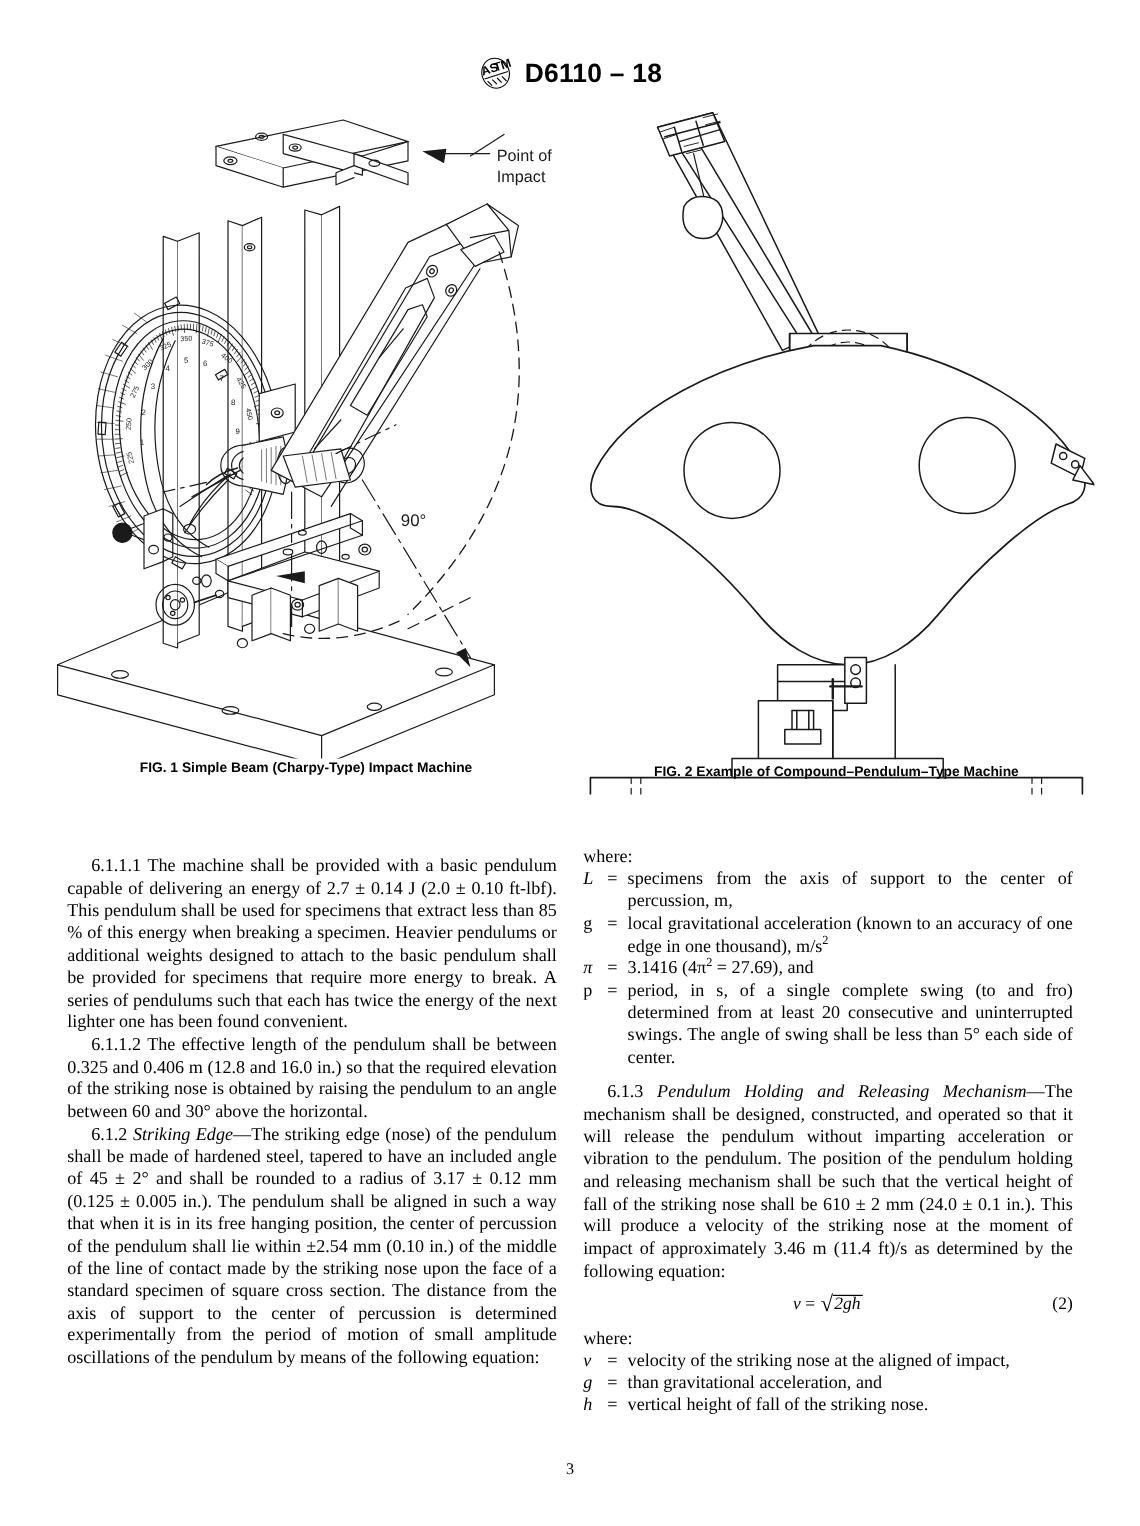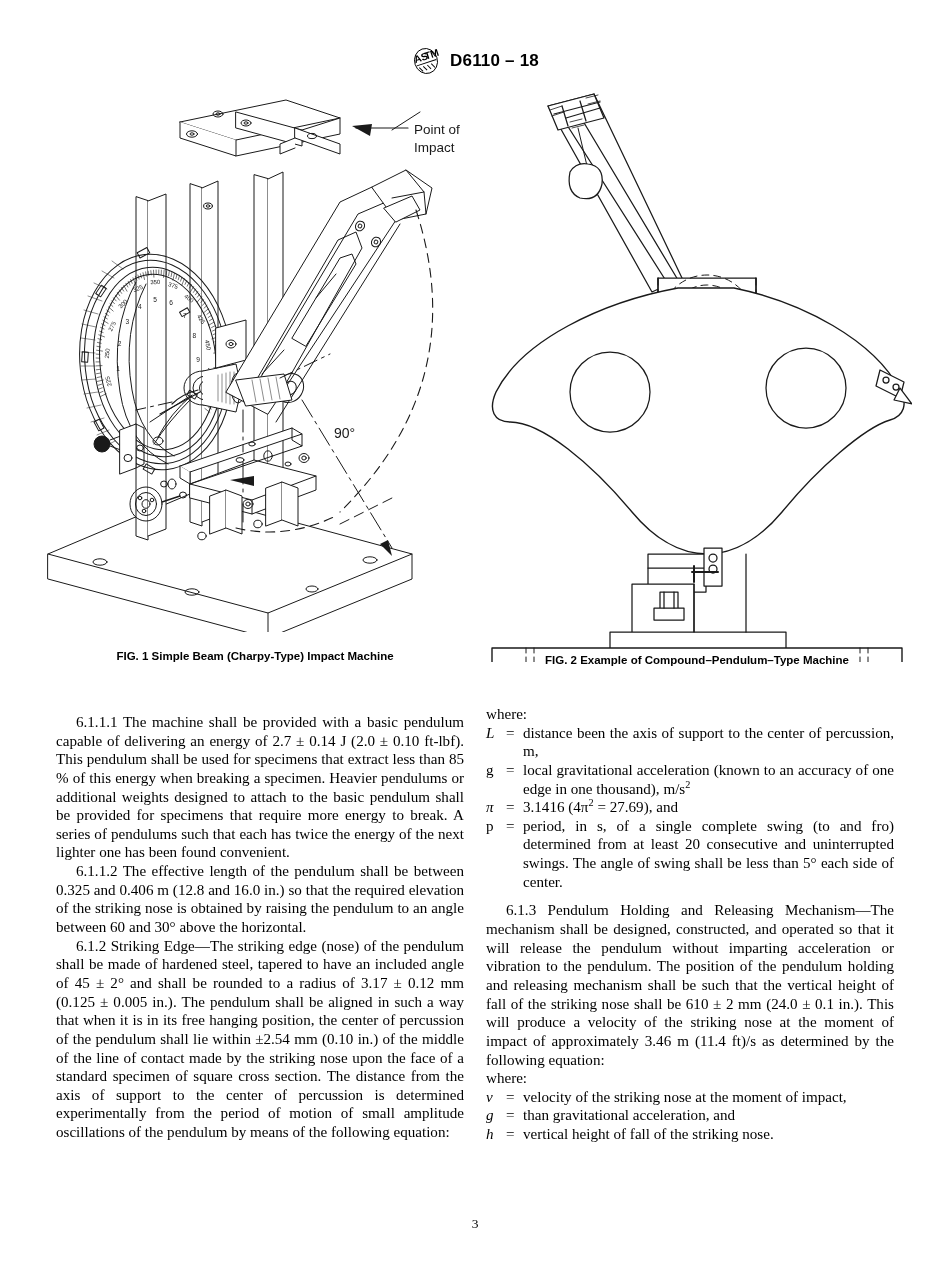--- a/index.html
+++ b/index.html
@@ -8,42 +8,42 @@
     font-family:"Liberation Serif","DejaVu Serif",serif;
     color:#000;
   }
   .page{position:absolute;inset:0;}
 
   
   .header{position:absolute;top:46px;left:0;width:950px;display:flex;
           align-items:center;justify-content:center;gap:9px;}
   .astm-logo{width:30px;height:30px;display:block;}
   .desig{font-family:"Liberation Sans","DejaVu Sans",sans-serif;
-         font-weight:bold;font-size:17px;letter-spacing:.2px;}
+         font-weight:bold;font-size:22px;letter-spacing:.2px;}
 
   
   .fig1-wrap{position:absolute;left:40px;top:92px;width:430px;height:540px;}
   .fig2-wrap{position:absolute;left:482px;top:92px;width:430px;height:570px;}
   .fig1-wrap svg,.fig2-wrap svg{display:block;width:100%;height:100%;}
 
   .figcap{position:absolute;text-align:center;
           font-family:"Liberation Sans","DejaVu Sans",sans-serif;
-          font-weight:bold;font-size:11.5px;margin-top:16px;}
+          font-weight:bold;font-size:11.5px;}
   .figcap1{left:40px;top:634px;width:430px;}
   .figcap2{left:482px;top:638px;width:430px;}
 
   
   .col{position:absolute;width:408px;font-size:15.1px;line-height:1.235;
        text-align:justify;text-justify:inter-word;
        -webkit-hyphens:none;hyphens:none;}
   .col-left{left:56px;top:713px;}
   .col-right{left:486px;top:705px;}
   .col p{margin:0;}
   .col p.ind{text-indent:20px;}
-  .it{}
+  .it{font-style:italic;}
   .eqline{display:block;position:relative;text-align:center;
           margin:9px 0 9px 0;font-size:14.6px;}
   .eqno{position:absolute;right:0;top:0;font-style:normal;}
   .eqbody{font-style:italic;}
   .where{margin-top:7px;margin-bottom:1px;}
   .deflist{display:table;width:100%;border-collapse:collapse;}
   .defrow{display:table-row;}
   .defsym{display:table-cell;width:18px;vertical-align:top;padding-right:2px;}
   .defeq{display:table-cell;width:17px;vertical-align:top;}
   .deftxt{display:table-cell;vertical-align:top;text-align:justify;}
@@ -504,21 +504,21 @@
 
   </div>
 
   <div class="col col-right">
     <p class="where">where:</p>
     <div class="deflist">
 
       <div class="defrow">
         <span class="defsym sym-i">L</span>
         <span class="defeq">=</span>
-        <span class="deftxt">distance been the axis of support to the center of percussion, m,</span>
+        <span class="deftxt">specimens from the axis of support to the center of percussion, m,</span>
       </div>
 
       <div class="defrow">
         <span class="defsym">g</span>
         <span class="defeq">=</span>
         <span class="deftxt"><span>local gravitational acceleration (known to an accuracy of one edge in one thousand), m/s</span><sup>2</sup></span>
       </div>
 
       <div class="defrow">
         <span class="defsym sym-i">π</span>
@@ -528,27 +528,35 @@
 
       <div class="defrow">
         <span class="defsym">p</span>
         <span class="defeq">=</span>
         <span class="deftxt">period, in s, of a single complete swing (to and fro) determined from at least 20 consecutive and uninterrupted swings. The angle of swing shall be less than 5° each side of center.</span>
       </div>
     </div>
 
     <p class="ind" style="margin-top:10px"><span>6.1.3</span> <span class="it">Pendulum Holding and Releasing Mechanism</span><span>—The mechanism shall be designed, constructed, and operated so that it will release the pendulum without imparting acceleration or vibration to the pendulum. The position of the pendulum holding and releasing mechanism shall be such that the vertical height of fall of the striking nose shall be 610 ± 2 mm (24.0 ± 0.1 in.). This will produce a velocity of the striking nose at the moment of impact of approximately 3.46 m (11.4 ft)/s as determined by the following equation:</span></p>
 
+    <div class="eqline">
+      <span class="eqbody">
+        <span>v</span>
+        <span style="font-style:normal">=</span>
+        <span class="radical"><span class="rad-glyph">√</span><span class="bar"></span><span class="inner">2gh</span></span>
+      </span>
+      <span class="eqno">(2)</span>
+    </div>
 
     <p class="where">where:</p>
     <div class="deflist">
       <div class="defrow">
         <span class="defsym sym-i">v</span>
         <span class="defeq">=</span>
-        <span class="deftxt">velocity of the striking nose at the moment of impact,</span>
+        <span class="deftxt">velocity of the striking nose at the aligned of impact,</span>
       </div>
       <div class="defrow">
         <span class="defsym sym-i">g</span>
         <span class="defeq">=</span>
         <span class="deftxt">than gravitational acceleration, and</span>
       </div>
       <div class="defrow">
         <span class="defsym sym-i">h</span>
         <span class="defeq">=</span>
         <span class="deftxt">vertical height of fall of the striking nose.</span>

